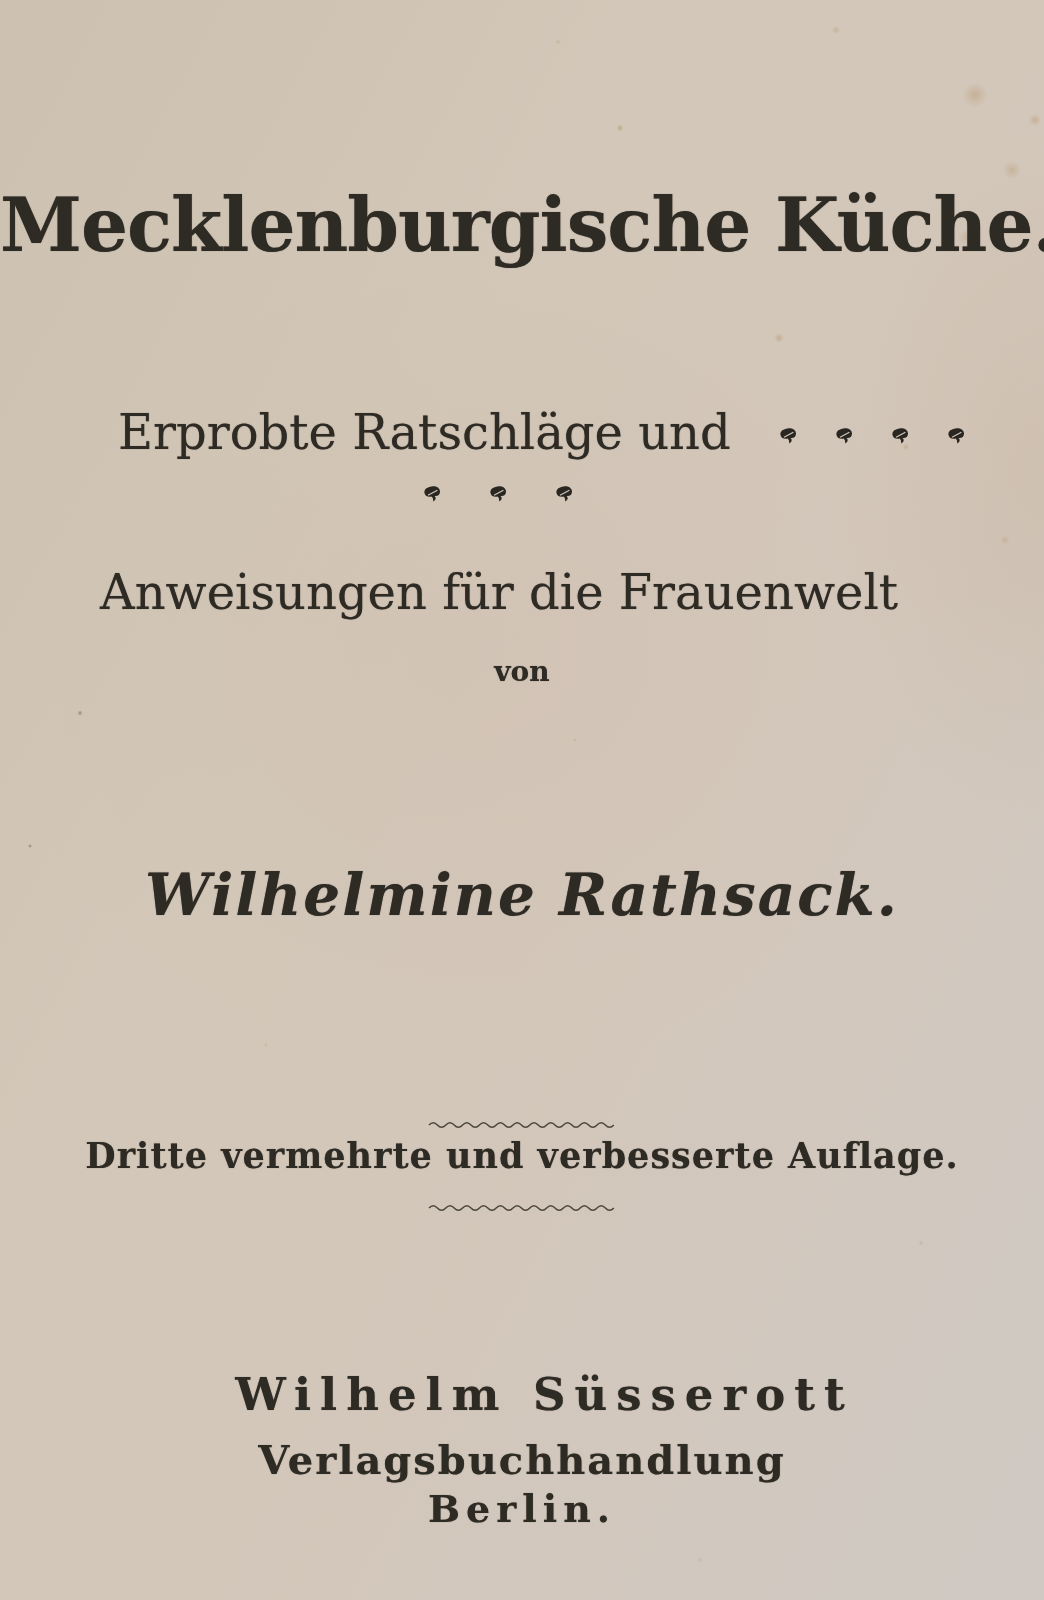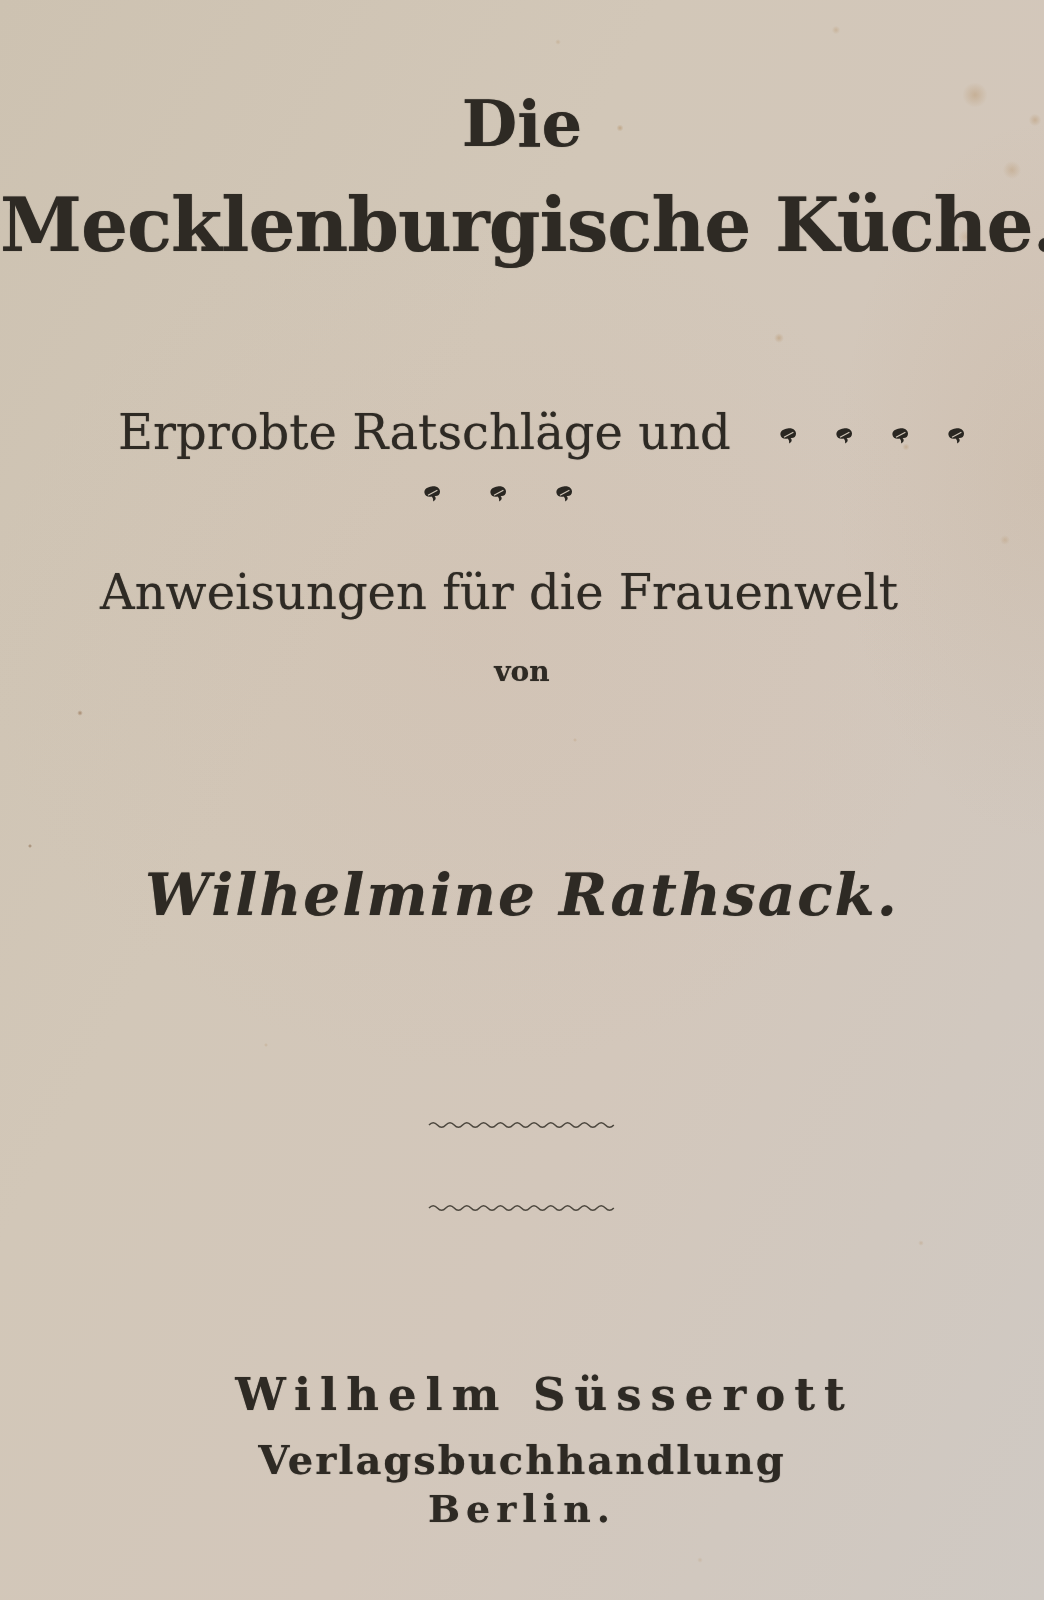--- a/index.html
+++ b/index.html
@@ -71,21 +71,20 @@
   .wavy-rule { position: absolute; left: 0; right: 0; text-align: center; }
   .wavy-rule-top    { top: 1115px; }
   .wavy-rule-bottom { top: 1198px; }
   .wavy-rule svg { display: inline-block; }
 </style>
 </head>
 <body>
 
 <div class="page">
 
-  <div class="line pretitle">Die</div>
 
   <div class="line title">Mecklenburgische Küche.</div>
 
   <div class="subtitle-row subtitle-row-1">
     <span>Erprobte Ratschläge und</span>
     <span class="orn-group orn-group-1">
       <svg class="orn" viewBox="0 0 20 16">
           <path fill="#2a2722" d="M8.5 0.6 C12.8 -0.6 16.8 1.8 17 5.4 C17.2 8.6 14.6 10.6 11.6 10 C13.4 11.8 13 14.2 10 15.4 C10.4 13.4 10 11.8 8.4 10.6 C4.8 11.4 1.6 9.6 1.4 6.4 C1.2 3 4.4 1.4 8.5 0.6 Z"></path>
           <path stroke="#cfc5b7" stroke-width="1.2" fill="none" d="M5 9.2 L14.4 4.2"></path>
         </svg>
@@ -125,20 +124,21 @@
   <div class="line byline">von</div>
 
   <div class="line author">Wilhelmine Rathsack.</div>
 
   <div class="wavy-rule wavy-rule-top">
     <svg width="190" height="10" viewBox="0 0 190 10">
         <path d="M2 5 q4.2 -4.6 8.4 0 t8.4 0 t8.4 0 t8.4 0 t8.4 0 t8.4 0 t8.4 0 t8.4 0 t8.4 0 t8.4 0 t8.4 0 t8.4 0 t8.4 0 t8.4 0 t8.4 0 t8.4 0 t8.4 0 t8.4 0 t8.4 0 t8.4 0 t8.4 0 t8.4 0" fill="none" stroke="#4d483f" stroke-width="1.5"></path>
       </svg>
   </div>
 
+  <div class="line edition">Dritte vermehrte und verbesserte Auflage.</div>
 
   <div class="wavy-rule wavy-rule-bottom">
     <svg width="190" height="10" viewBox="0 0 190 10">
         <path d="M2 5 q4.2 -4.6 8.4 0 t8.4 0 t8.4 0 t8.4 0 t8.4 0 t8.4 0 t8.4 0 t8.4 0 t8.4 0 t8.4 0 t8.4 0 t8.4 0 t8.4 0 t8.4 0 t8.4 0 t8.4 0 t8.4 0 t8.4 0 t8.4 0 t8.4 0 t8.4 0 t8.4 0" fill="none" stroke="#4d483f" stroke-width="1.5"></path>
       </svg>
   </div>
 
   <div class="line pub-name">Wilhelm Süsserott</div>
   <div class="line pub-type">Verlagsbuchhandlung</div>
   <div class="line pub-city">Berlin.</div>

